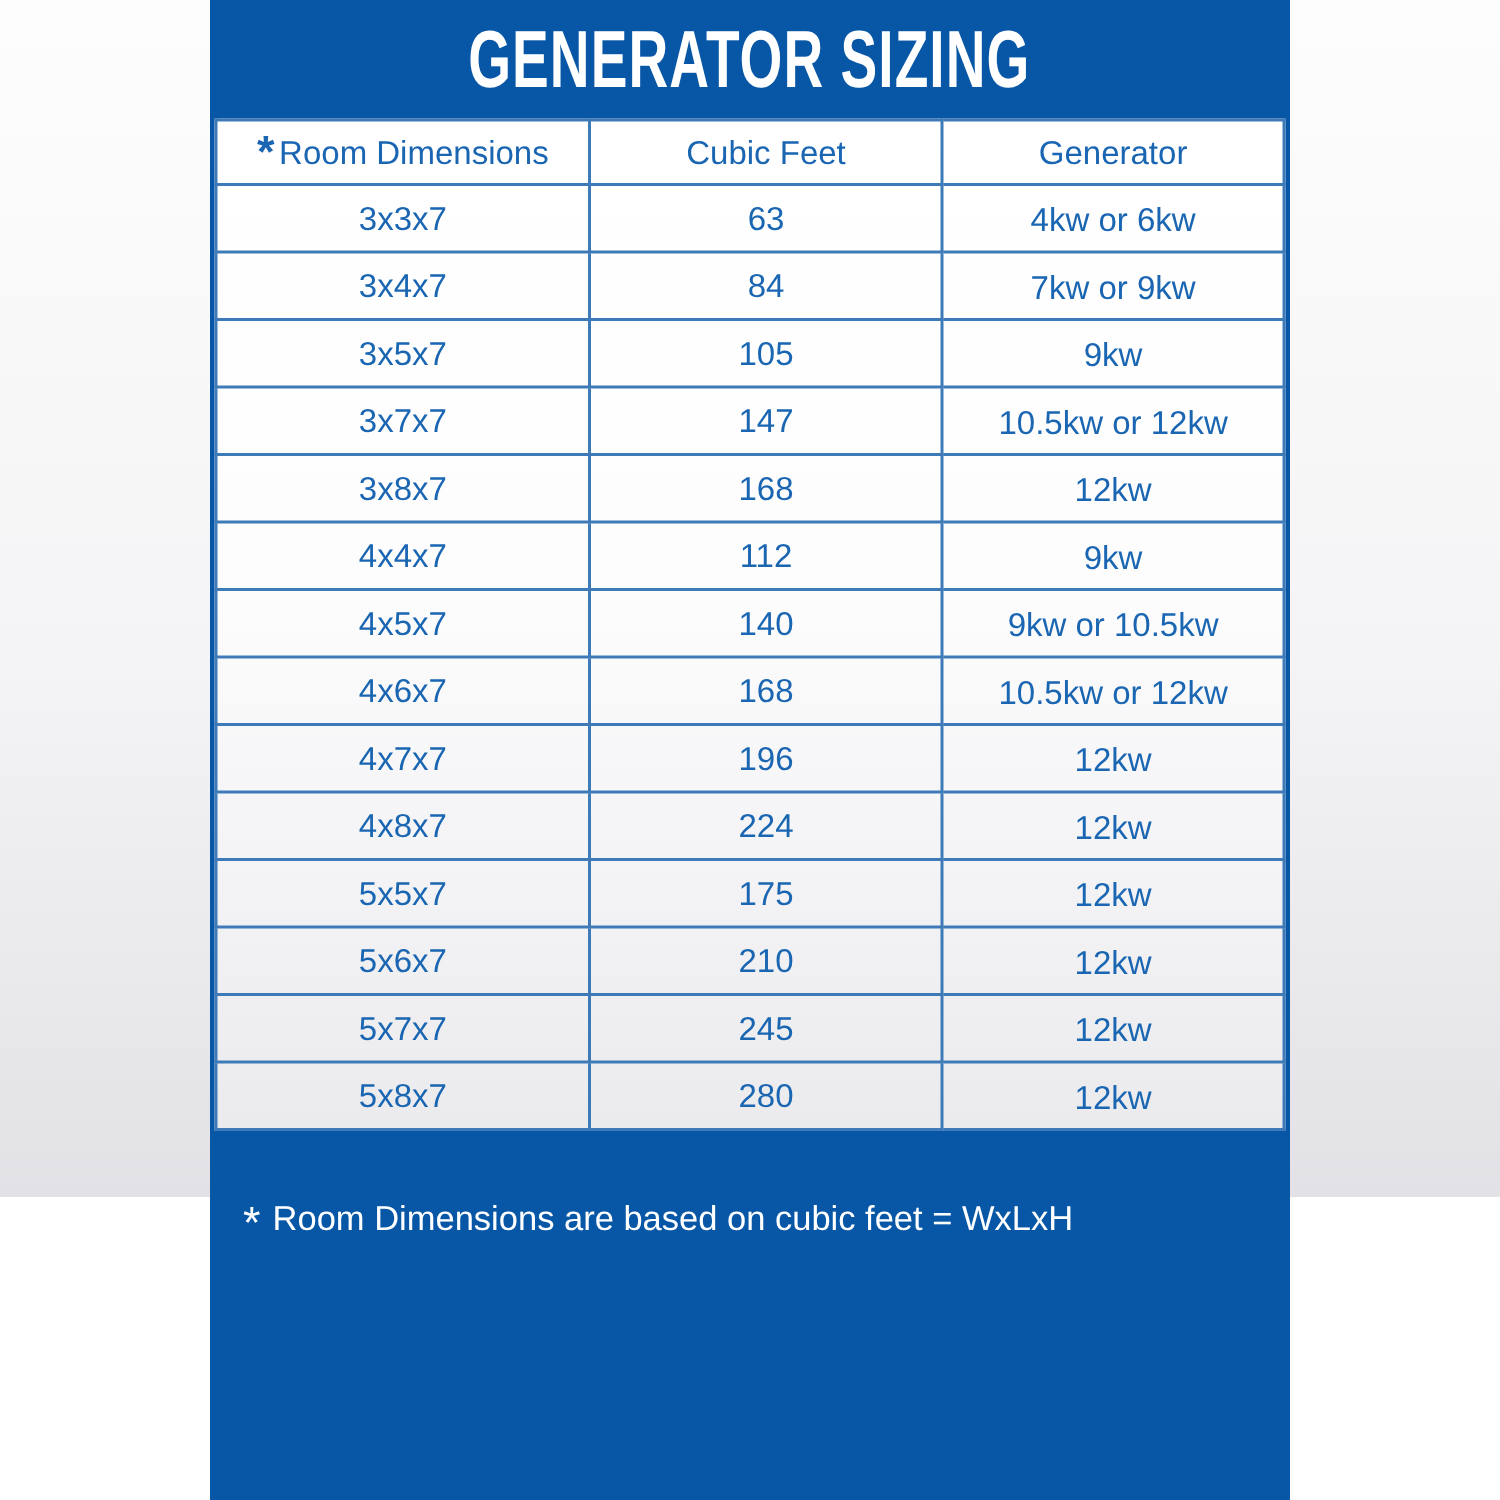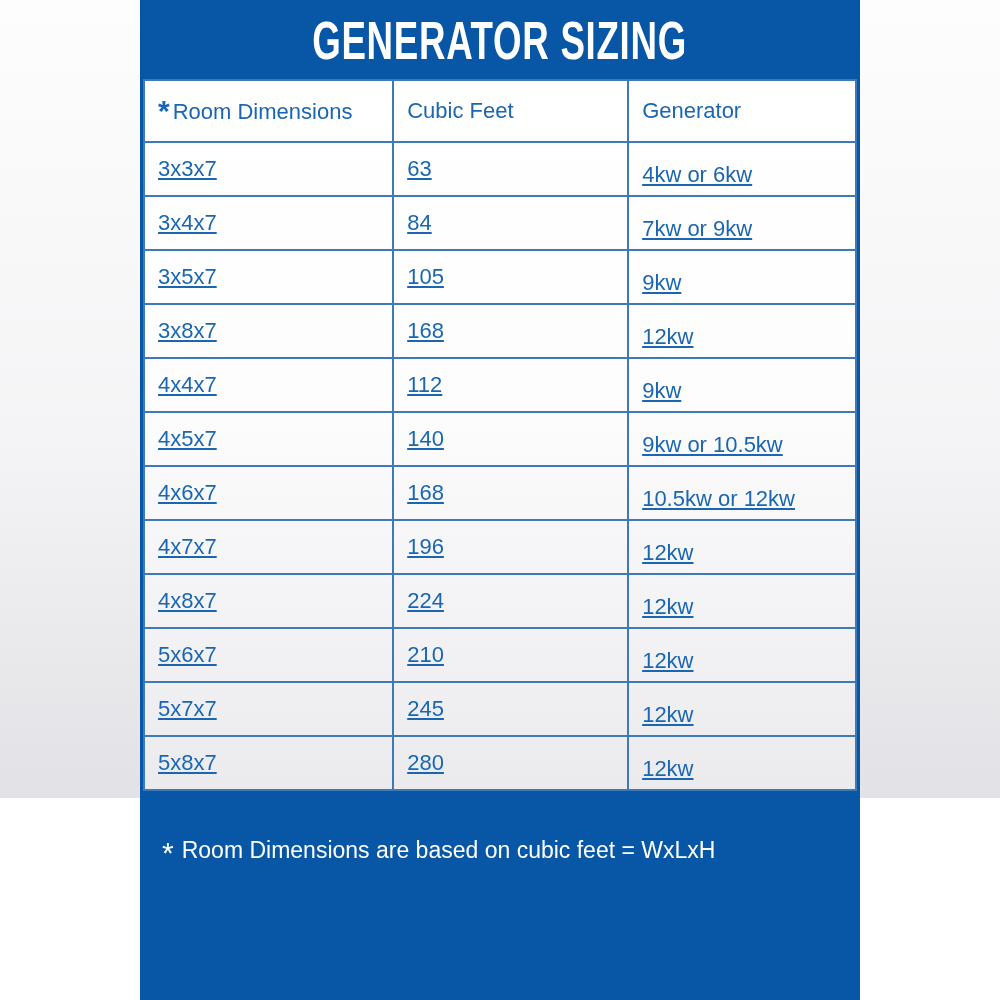--- a/index.html
+++ b/index.html
@@ -48,32 +48,32 @@
     table-layout: fixed;
     width: 714px;
     margin: 0 auto;
     background: linear-gradient(180deg, #ffffff 0%, #fdfdfe 45%, #ebebee 100%);
   }
   col.c1 { width: 35%; }
   col.c2 { width: 33%; }
   col.c3 { width: 32%; }
   th, td {
     border: 2px solid var(--grid-border-blue, #3e7ab8);
-    text-align: left;
+    text-align: center;
     vertical-align: middle;
     color: var(--cell-text-blue, #1a66b2);
     font-size: 22px;
-    padding: 13px;
+    padding: 0;
     background: transparent;
   }
   th {
     height: 43px;
     font-weight: 400;
   }
-  td { height: 45px; text-decoration: underline; }
+  td { height: 45px; }
   td.gen {
     vertical-align: bottom;
     padding-bottom: 7px;
     margin-top: 20px;
   }
   .ast {
     font-size: 30px;
     font-weight: 700;
     vertical-align: -2px;
     margin-right: 3px;
@@ -130,20 +130,25 @@
             <td>3x4x7</td>
             <td>84</td>
             <td class="gen">7kw or 9kw</td>
           </tr>
           <tr>
             <td>3x5x7</td>
             <td>105</td>
             <td class="gen">9kw</td>
           </tr>
           <tr>
+            <td>3x7x7</td>
+            <td>147</td>
+            <td class="gen">10.5kw or 12kw</td>
+          </tr>
+          <tr>
             <td>3x8x7</td>
             <td>168</td>
             <td class="gen">12kw</td>
           </tr>
           <tr>
             <td>4x4x7</td>
             <td>112</td>
             <td class="gen">9kw</td>
           </tr>
           <tr>
@@ -160,20 +165,25 @@
             <td>4x7x7</td>
             <td>196</td>
             <td class="gen">12kw</td>
           </tr>
           <tr>
             <td>4x8x7</td>
             <td>224</td>
             <td class="gen">12kw</td>
           </tr>
           <tr>
+            <td>5x5x7</td>
+            <td>175</td>
+            <td class="gen">12kw</td>
+          </tr>
+          <tr>
             <td>5x6x7</td>
             <td>210</td>
             <td class="gen">12kw</td>
           </tr>
           <tr>
             <td>5x7x7</td>
             <td>245</td>
             <td class="gen">12kw</td>
           </tr>
           <tr>

